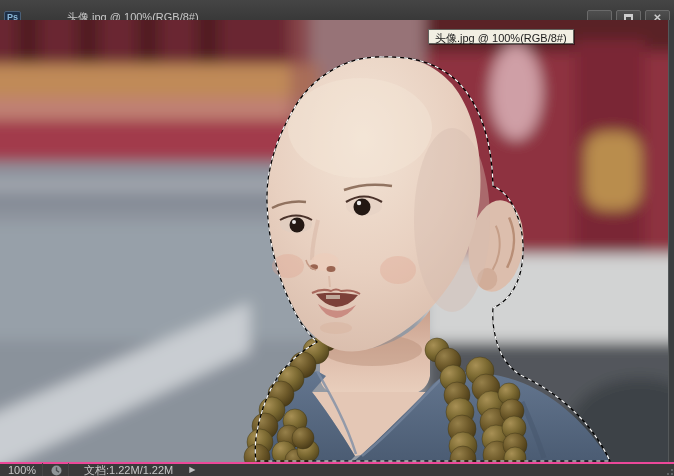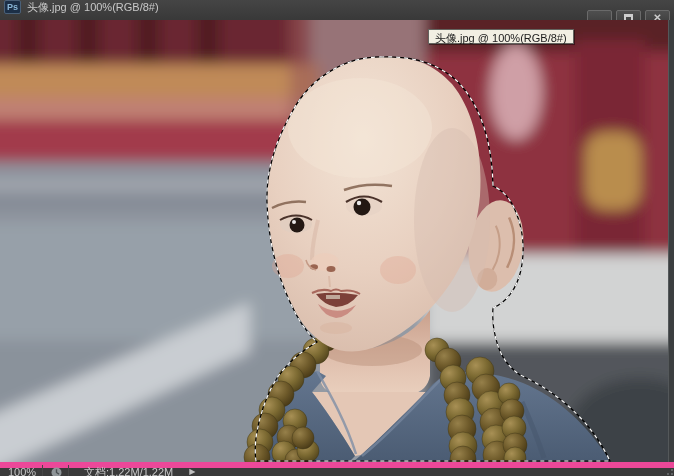--- a/index.html
+++ b/index.html
@@ -2,21 +2,21 @@
 <html style="--statusbar_bg: #3a3a3a; --chrome_text: #c8c8c8; --ps_icon_bg: #1c2f47; --ps_icon_text: #8ab6d6; --tooltip_bg: #f2efe3; --temple_red: #8e3140; --temple_dark_red: #5a2028; --tan_band: #c08a58; --stone_gray: #8d939d; --skin: #e8d0c0; --robe_blue: #5a6c83; --bead_olive: #7c6a32;"><head>
 <meta charset="utf-8">
 <style>
   html,body{margin:0;padding:0;background:#1e1e1e;}
   *{box-sizing:border-box;font-family:"Liberation Sans",sans-serif;}
   .window{position:relative;width:674px;height:476px;background:var(--statusbar_bg,#3a3a3a);
     outline:1px solid #1c1c1c;overflow:hidden;}
   
   .titlebar{position:absolute;left:0;top:0;width:674px;height:36px;
     background:linear-gradient(#454545,#383838 60%,#343434);
-    border-bottom:1px solid #292929;display:flex;}
+    border-bottom:1px solid #292929;display:flex;align-items:center;gap:40px;}
   .ps-icon{width:17px;height:14px;margin-left:4px;border-radius:2px;
     background:var(--ps_icon_bg,#1c2f47);border:1px solid #4a6078;
     color:var(--ps_icon_text,#8ab6d6);font-size:9px;font-weight:bold;
     display:flex;align-items:center;justify-content:center;line-height:1;}
   .title{margin-left:6px;font-size:11px;color:var(--chrome_text,#c8c8c8);white-space:nowrap;}
   .controls{margin-left:auto;margin-right:4px;display:flex;align-items:center;gap:4px;}
   .winbtn{width:25px;height:15px;border-radius:2px;border:1px solid #6a6a6a;
     background:linear-gradient(#4f4f4f,#3d3d3d);padding:0;display:flex;
     align-items:center;justify-content:center;cursor:pointer;}
   .glyph-min{display:block;width:9px;height:2px;background:#cdcdcd;margin-top:6px;}
@@ -25,21 +25,21 @@
   
   .canvas{position:absolute;left:0;top:20px;width:668px;height:442px;overflow:hidden;background:#8d939d;}
   .canvas svg{display:block;}
   .right-border{position:absolute;left:668px;top:20px;width:6px;height:442px;
     background:#3b3e40;border-left:1px solid #54585a;}
   .tooltip{position:absolute;left:428px;top:9px;height:15px;padding:1px 6px 0 6px;
     background:var(--tooltip_bg,#f2efe3);border:1px solid #63645f;
     box-shadow:1px 1px 0 rgba(0,0,0,.4);font-size:11px;color:#1c1c1c;white-space:nowrap;}
   
   .statusbar{position:absolute;left:0;top:462px;width:674px;height:14px;
-    background:var(--statusbar_bg,#3a3a3a);border-top:6px solid #ec4899;
+    background:var(--statusbar_bg,#3a3a3a);border-top:2px solid #ec4899;
     display:flex;align-items:center;font-size:11px;color:var(--chrome_text,#c8c8c8);}
   .zoom{margin-left:8px;min-width:34px;}
   .sb-divider{width:1px;height:14px;background:#2e2e2e;border-right:1px solid #464646;}
   .sb-icon{margin:0 6px 0 8px;display:flex;align-items:center;}
   .docinfo{margin-left:15px;}
   .sb-arrow{margin-left:12px;background:none;border:none;color:#c0c0c0;font-size:8px;
     padding:0 4px;cursor:pointer;line-height:1;}
   .grip{position:absolute;right:1px;bottom:1px;width:8px;height:8px;opacity:.8;}
   .grip i{position:absolute;width:2px;height:2px;background:#6a6e70;}
   .grip i:nth-child(1){right:0;bottom:0;}

